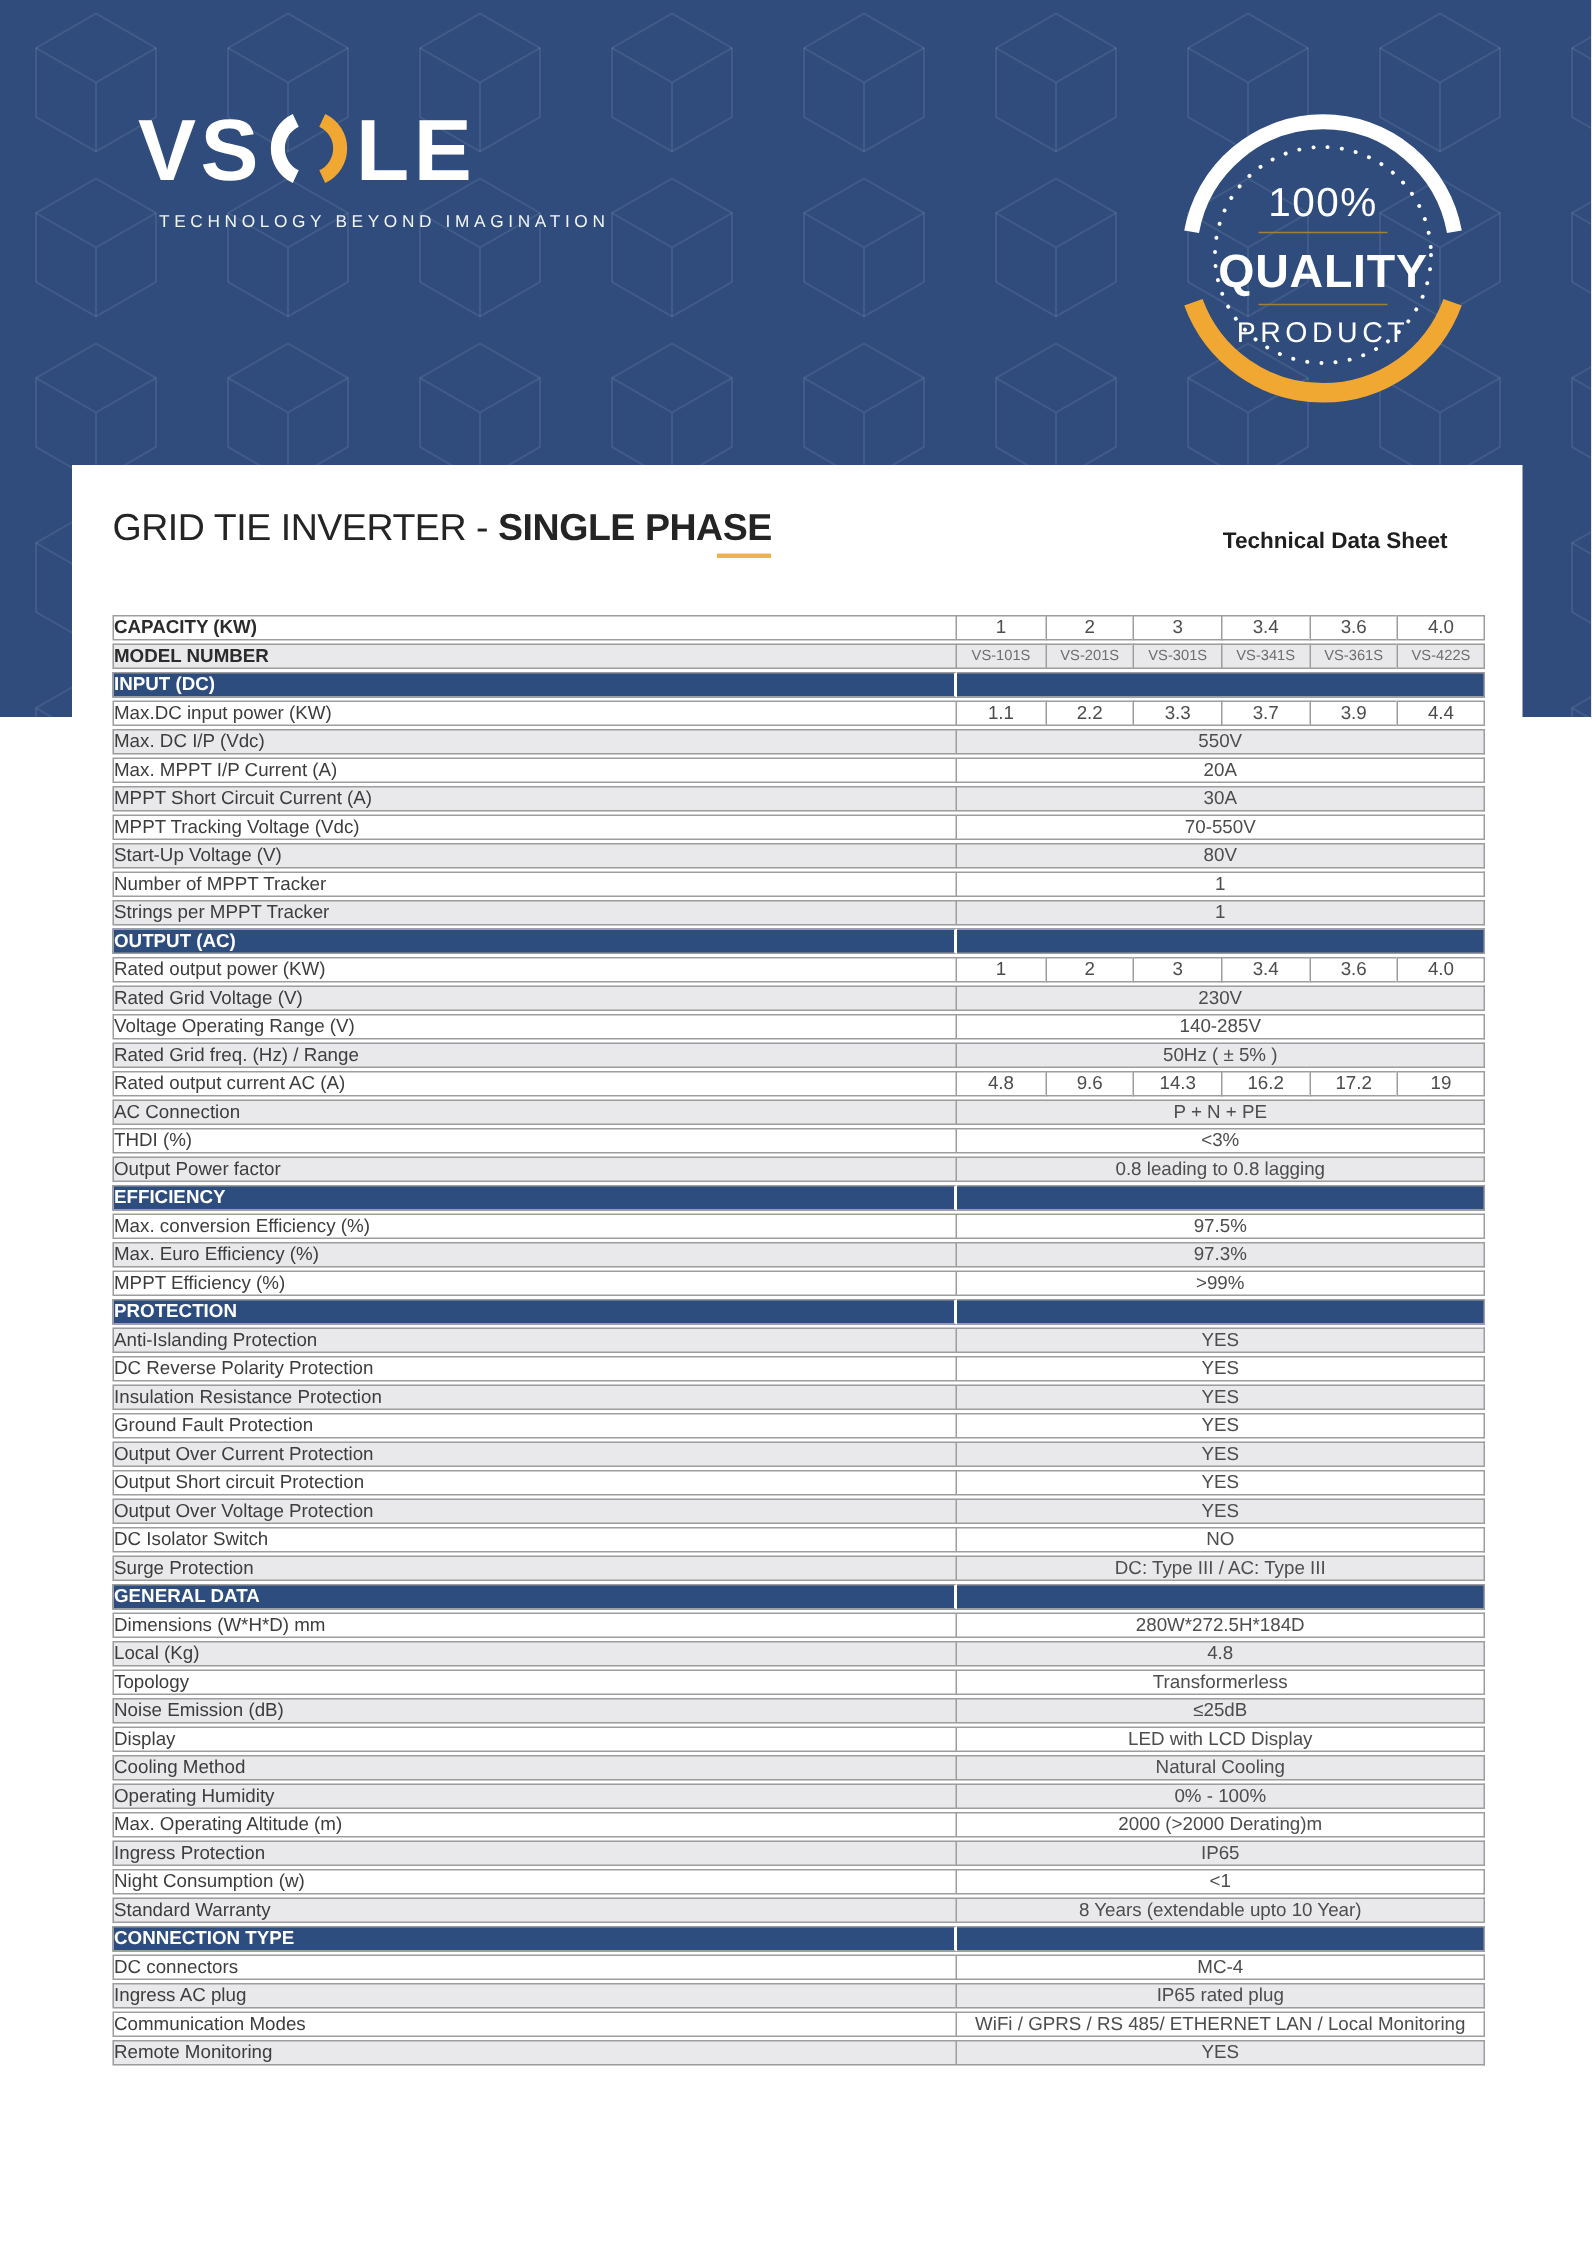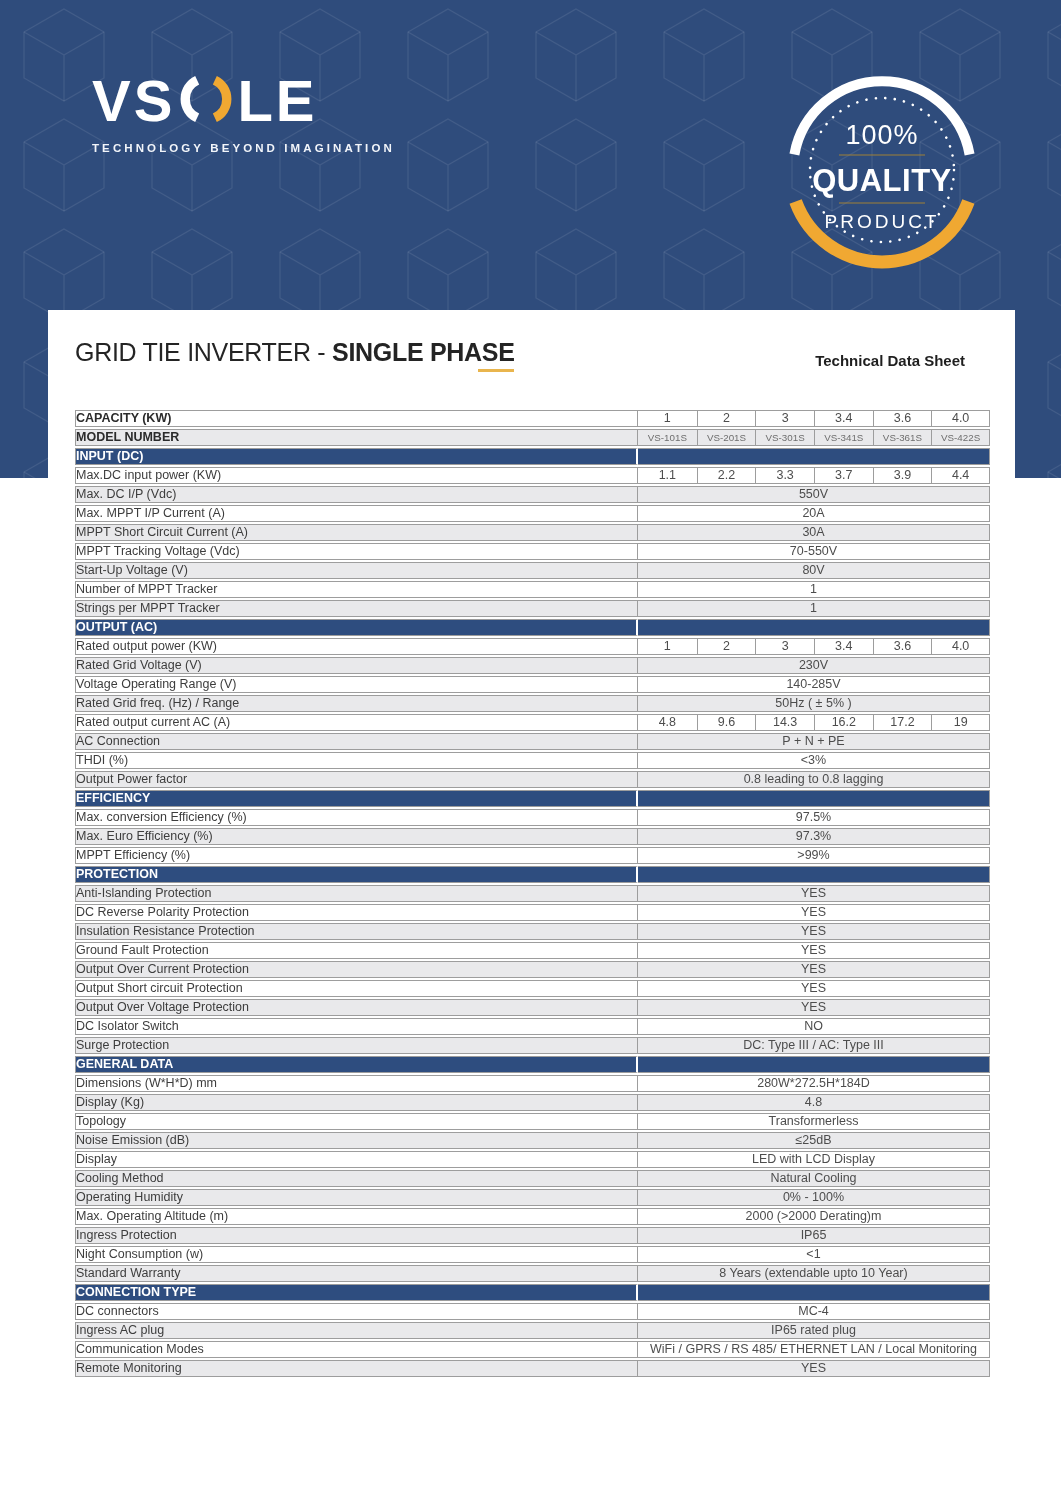--- a/index.html
+++ b/index.html
@@ -16,22 +16,22 @@
     position:absolute; left:0; top:0; width:1061px; height:478px;
     background:#2f4c7c;
   }
   .hero .pattern { position:absolute; left:0; top:0; }
 
   .logo-block { position:absolute; left:92px; top:72px; }
   .logo-line { display:flex; align-items:flex-start; color:#ffffff;
     font-size:58px; font-weight:700; letter-spacing:3px; line-height:1; }
   .logo-line .o-mark { margin:0 4px; }
   .tagline {
-    margin-top:12px; margin-left:0; color:#f2f5fa;
-    font-size:11.5px; font-weight:700; letter-spacing:3.1px;
+    margin-top:12px; margin-left:14px; color:#f2f5fa;
+    font-size:11.5px; font-weight:400; letter-spacing:3.1px;
   }
 
   .badge { position:absolute; left:777px; top:58px; }
   .badge text { fill:#ffffff; font-family:"Liberation Sans", sans-serif; }
 
   
   .panel {
     position:absolute; left:48px; top:310px; width:967px; height:1190px;
     background:#ffffff;
   }
@@ -300,21 +300,21 @@
           </tr>
           <tr class="section">
             <td class="lbl">GENERAL DATA</td>
             <td class="fill" colspan="6"></td>
           </tr>
           <tr class="">
             <td class="lbl">Dimensions (W*H*D) mm</td>
             <td class="val" colspan="6">280W*272.5H*184D</td>
           </tr>
           <tr class="shade">
-            <td class="lbl">Display (Kg)</td>
+            <td class="lbl">Local (Kg)</td>
             <td class="val" colspan="6">4.8</td>
           </tr>
           <tr class="">
             <td class="lbl">Topology</td>
             <td class="val" colspan="6">Transformerless</td>
           </tr>
           <tr class="shade">
             <td class="lbl">Noise Emission (dB)</td>
             <td class="val" colspan="6">≤25dB</td>
           </tr>

